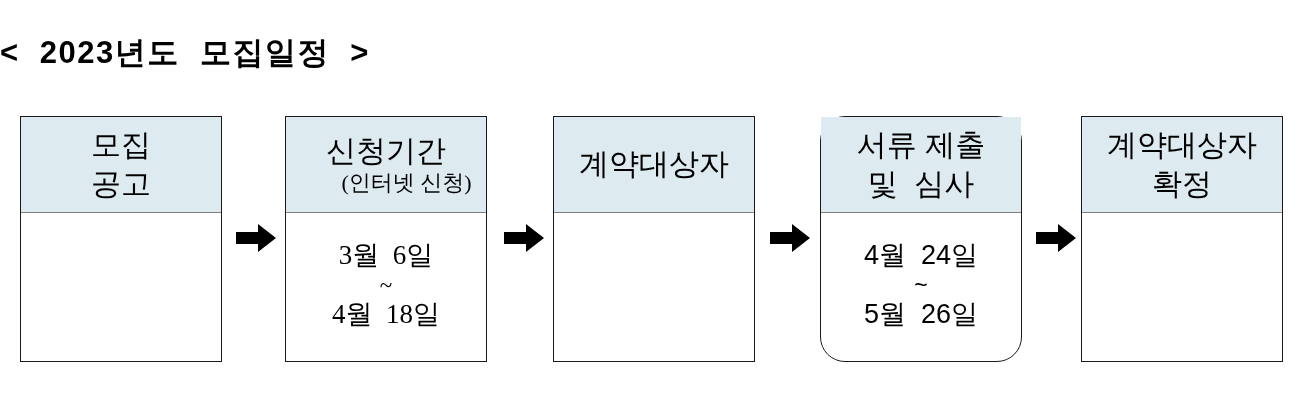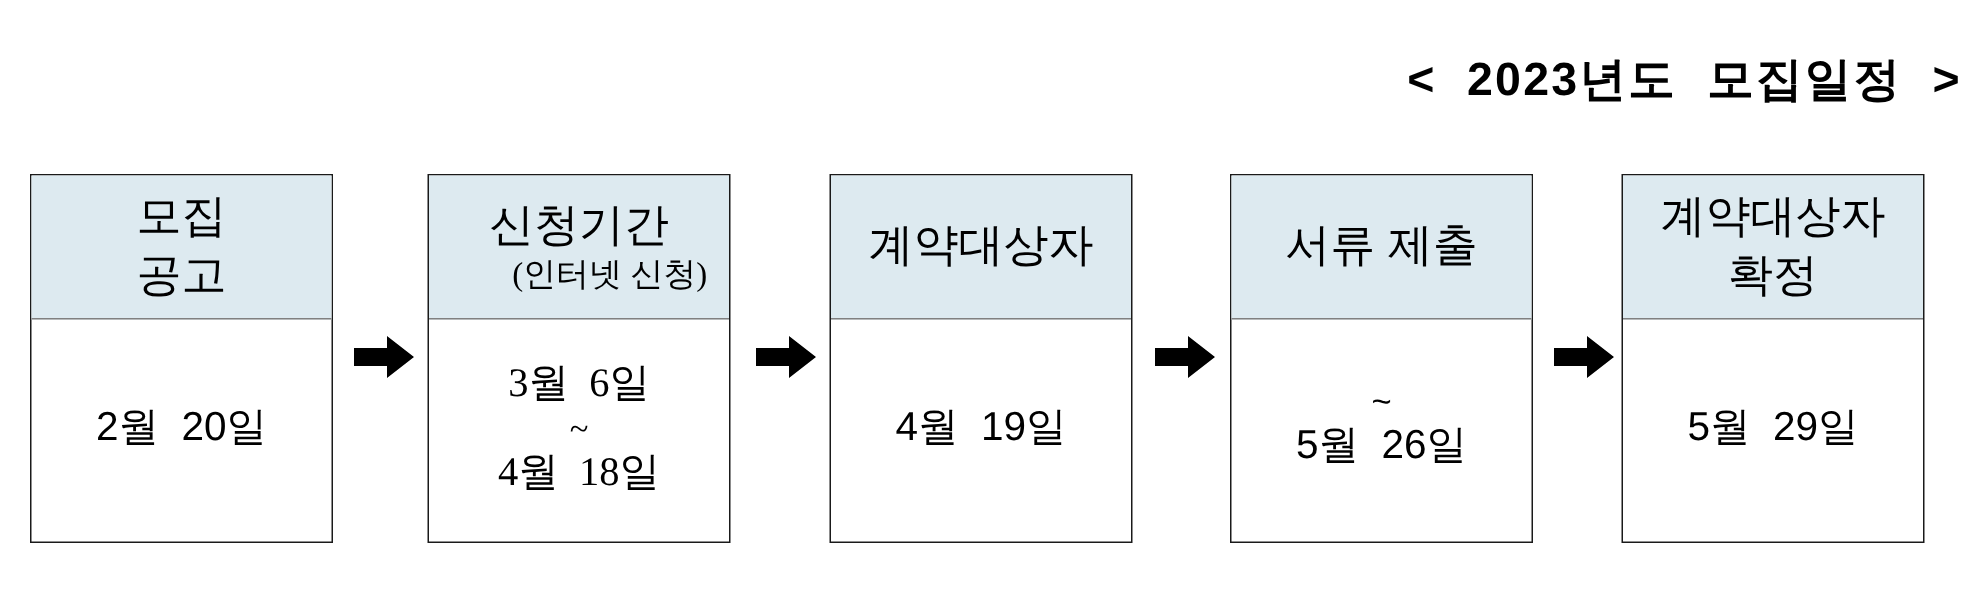--- a/index.html
+++ b/index.html
@@ -15,21 +15,21 @@
     font-family: "Liberation Sans", "DejaVu Sans", sans-serif;
     color: #000000;
   }
 
   
   .title {
     position: absolute;
     left: 0;
     top: 36px;
     width: 1308px;
-    text-align: right;
+    text-align: left;
     font-size: 31px;
     font-weight: bold;
     letter-spacing: 1.5px;
     white-space: pre;
     line-height: 1.1;
   }
 
   
   .flow {
     position: absolute;
@@ -47,21 +47,21 @@
     height: 246px;
     box-sizing: border-box;
     border: 1.6px solid #1a1a1a;
     background: #ffffff;
     display: flex;
     flex-direction: column;
   }
   .step-1 { left: 20px;   }
   .step-2 { left: 285px; font-family: Liberation Serif, serif;  }
   .step-3 { left: 553px;  }
-  .step-4 { left: 820px;  }
+  .step-4 { left: 820px; border-radius: 25px;  }
   .step-5 { left: 1081px; }
 
   .step-header {
     height: 96px;
     box-sizing: border-box;
     background: #ddeaf0;
     border-bottom: 1.4px solid #808080;
     display: flex;
     flex-direction: column;
     align-items: center;
@@ -117,23 +117,20 @@
 
 <div class="title">&lt;  2023년도  모집일정  &gt;</div>
 
 <div class="flow">
 
   <div class="step step-1">
     <div class="step-header">
       <div class="hline">모집</div>
       <div class="hline">공고</div>
     </div>
-    <div class="step-body">
-      <div class="bline">2월  20일</div>
-    </div>
   </div>
 
   <div class="arrow arrow-1">
     <svg viewBox="0 0 40 30" preserveAspectRatio="none" aria-hidden="true">
       <polygon points="0,9 22,9 22,1 40,15 22,29 22,21 0,21" fill="#000000"></polygon>
     </svg>
   </div>
 
   <div class="step step-2">
     <div class="step-header">
@@ -150,50 +147,46 @@
   <div class="arrow arrow-2">
     <svg viewBox="0 0 40 30" preserveAspectRatio="none" aria-hidden="true">
       <polygon points="0,9 22,9 22,1 40,15 22,29 22,21 0,21" fill="#000000"></polygon>
     </svg>
   </div>
 
   <div class="step step-3">
     <div class="step-header">
       <div class="hline">계약대상자</div>
     </div>
-    <div class="step-body">
-      <div class="bline">4월  19일</div>
-    </div>
   </div>
 
   <div class="arrow arrow-3">
     <svg viewBox="0 0 40 30" preserveAspectRatio="none" aria-hidden="true">
       <polygon points="0,9 22,9 22,1 40,15 22,29 22,21 0,21" fill="#000000"></polygon>
     </svg>
   </div>
 
   <div class="step step-4">
     <div class="step-header">
       <div class="hline">서류 제출</div>
+      <div class="hline">및  심사</div>
     </div>
     <div class="step-body">
+      <div class="bline">4월  24일</div>
       <div class="bline tilde">~</div>
       <div class="bline">5월  26일</div>
     </div>
   </div>
 
   <div class="arrow arrow-4">
     <svg viewBox="0 0 40 30" preserveAspectRatio="none" aria-hidden="true">
       <polygon points="0,9 22,9 22,1 40,15 22,29 22,21 0,21" fill="#000000"></polygon>
     </svg>
   </div>
 
   <div class="step step-5">
     <div class="step-header">
       <div class="hline">계약대상자</div>
       <div class="hline">확정</div>
     </div>
-    <div class="step-body">
-      <div class="bline">5월  29일</div>
-    </div>
   </div>
 
 </div>
 
 </body></html>

